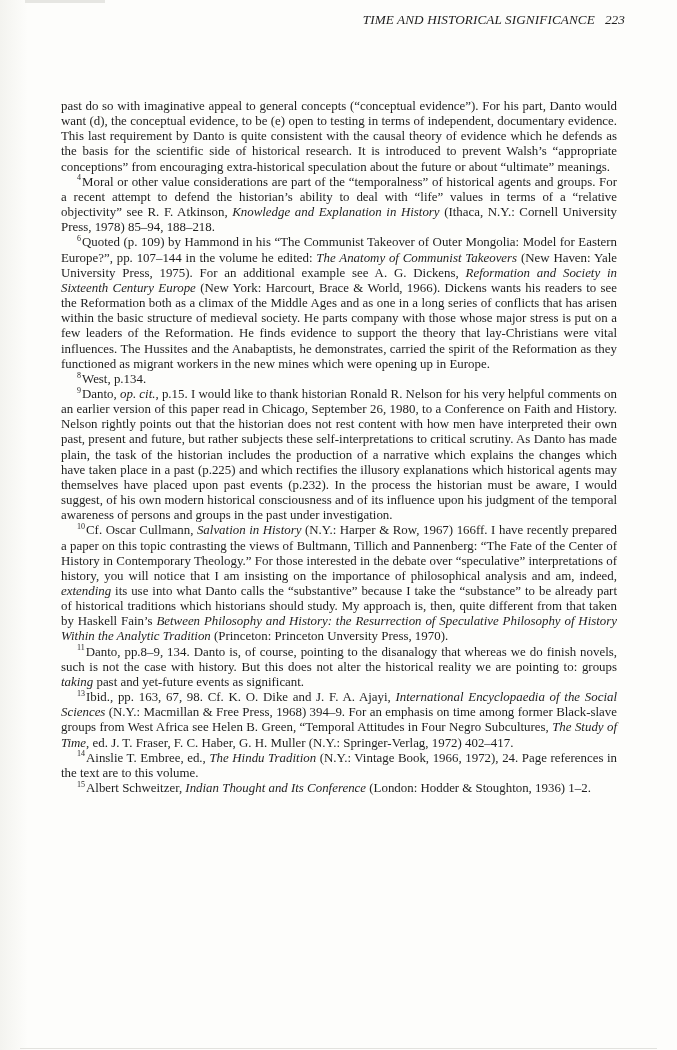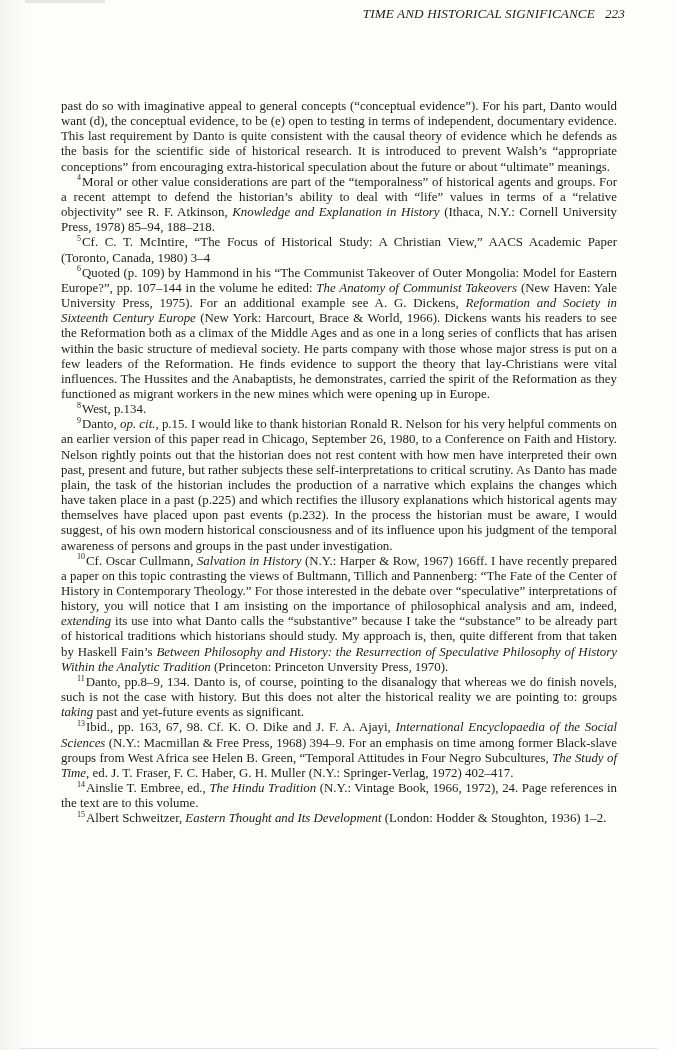--- a/index.html
+++ b/index.html
@@ -16,21 +16,21 @@
   }
   .top-mark {
     position: absolute; left: 25px; top: 0; width: 80px; height: 3px;
     background: #e6e6e2;
   }
   .bottom-line {
     position: absolute; left: 20px; right: 20px; top: 1048px; height: 1px;
     background: #e2e2de;
   }
   .running-head {
-    position: absolute; top: 6px; right: 52px;
+    position: absolute; top: 12px; right: 52px;
     font-style: italic; font-size: 13.2px; letter-spacing: 0.1px;
     white-space: nowrap;
   }
   .running-head .pg { font-style: italic; margin-left: 10px; }
   .body-text {
     position: absolute; left: 61px; top: 64px; width: 556px;
     font-size: 12.9px; line-height: 15.15px;
     text-align: justify;
     margin-top: 35px;
   }
@@ -50,34 +50,33 @@
 
 <div class="running-head">
   <span>TIME AND HISTORICAL SIGNIFICANCE</span><span class="pg">223</span>
 </div>
 
 <div class="body-text">
   <p>past do so with imaginative appeal to general concepts (“conceptual evidence”). For his part, Danto would want (d), the conceptual evidence, to be (e) open to testing in terms of independent, documentary evidence. This last requirement by Danto is quite consistent with the causal theory of evidence which he defends as the basis for the scientific side of historical research. It is introduced to prevent Walsh’s “appropriate conceptions” from encouraging extra-historical speculation about the future or about “ultimate” meanings.</p>
 
   <p class="note"><span class="fn-mark">4</span><span>Moral or other value considerations are part of the “temporalness” of historical agents and groups. For a recent attempt to defend the historian’s ability to deal with “life” values in terms of a “relative objectivity” see R. F. Atkinson, </span><i>Knowledge and Explanation in History</i><span> (Ithaca, N.Y.: Cornell University Press, 1978) 85–94, 188–218.</span></p>
 
-  <p class="note"><span class="fn-mark">5</span><span>Cf. C. T. McIntire, “The Focus of Historical Study: A Christian View,” AACS Academic Paper (Toronto, Canada, 1980) 3–4</span></p>
 
   <p class="note"><span class="fn-mark">6</span><span>Quoted (p. 109) by Hammond in his “The Communist Takeover of Outer Mongolia: Model for Eastern Europe?”, pp. 107–144 in the volume he edited: </span><i>The Anatomy of Communist Takeovers</i><span> (New Haven: Yale University Press, 1975). For an additional example see A. G. Dickens, </span><i>Reformation and Society in Sixteenth Century Europe</i><span> (New York: Harcourt, Brace &amp; World, 1966). Dickens wants his readers to see the Reformation both as a climax of the Middle Ages and as one in a long series of conflicts that has arisen within the basic structure of medieval society. He parts company with those whose major stress is put on a few leaders of the Reformation. He finds evidence to support the theory that lay-Christians were vital influences. The Hussites and the Anabaptists, he demonstrates, carried the spirit of the Reformation as they functioned as migrant workers in the new mines which were opening up in Europe.</span></p>
 
 
   <p class="note"><span class="fn-mark">8</span><span>West, p.134.</span></p>
 
   <p class="note"><span class="fn-mark">9</span><span>Danto, </span><i>op. cit.</i><span>, p.15. I would like to thank historian Ronald R. Nelson for his very helpful comments on an earlier version of this paper read in Chicago, September 26, 1980, to a Conference on Faith and History. Nelson rightly points out that the historian does not rest content with how men have interpreted their own past, present and future, but rather subjects these self-interpretations to critical scrutiny. As Danto has made plain, the task of the historian includes the production of a narrative which explains the changes which have taken place in a past (p.225) and which rectifies the illusory explanations which historical agents may themselves have placed upon past events (p.232). In the process the historian must be aware, I would suggest, of his own modern historical consciousness and of its influence upon his judgment of the temporal awareness of persons and groups in the past under investigation.</span></p>
 
   <p class="note"><span class="fn-mark">10</span><span>Cf. Oscar Cullmann, </span><i>Salvation in History</i><span> (N.Y.: Harper &amp; Row, 1967) 166ff. I have recently prepared a paper on this topic contrasting the views of Bultmann, Tillich and Pannenberg: “The Fate of the Center of History in Contemporary Theology.” For those interested in the debate over “speculative” interpretations of history, you will notice that I am insisting on the importance of philosophical analysis and am, indeed, </span><i>extending</i><span> its use into what Danto calls the “substantive” because I take the “substance” to be already part of historical traditions which historians should study. My approach is, then, quite different from that taken by Haskell Fain’s </span><i>Between Philosophy and History: the Resurrection of Speculative Philosophy of History Within the Analytic Tradition</i><span> (Princeton: Princeton Unversity Press, 1970).</span></p>
 
   <p class="note"><span class="fn-mark">11</span><span>Danto, pp.8–9, 134. Danto is, of course, pointing to the disanalogy that whereas we do finish novels, such is not the case with history. But this does not alter the historical reality we are pointing to: groups </span><i>taking</i><span> past and yet-future events as significant.</span></p>
 
 
   <p class="note"><span class="fn-mark">13</span><span>Ibid., pp. 163, 67, 98. Cf. K. O. Dike and J. F. A. Ajayi, </span><i>International Encyclopaedia of the Social Sciences</i><span> (N.Y.: Macmillan &amp; Free Press, 1968) 394–9. For an emphasis on time among former Black-slave groups from West Africa see Helen B. Green, “Temporal Attitudes in Four Negro Subcultures, </span><i>The Study of Time</i><span>, ed. J. T. Fraser, F. C. Haber, G. H. Muller (N.Y.: Springer-Verlag, 1972) 402–417.</span></p>
 
   <p class="note"><span class="fn-mark">14</span><span>Ainslie T. Embree, ed., </span><i>The Hindu Tradition</i><span> (N.Y.: Vintage Book, 1966, 1972), 24. Page references in the text are to this volume.</span></p>
 
-  <p class="note"><span class="fn-mark">15</span><span>Albert Schweitzer, </span><i>Eastern Thought and Its Development</i><span> (London: Hodder &amp; Stoughton, 1936) 1–2.</span></p>
+  <p class="note"><span class="fn-mark">15</span><span>Albert Schweitzer, </span><i>Indian Thought and Its Conference</i><span> (London: Hodder &amp; Stoughton, 1936) 1–2.</span></p>
 </div>
 
 <div class="bottom-line"></div>
 
 </body></html>

